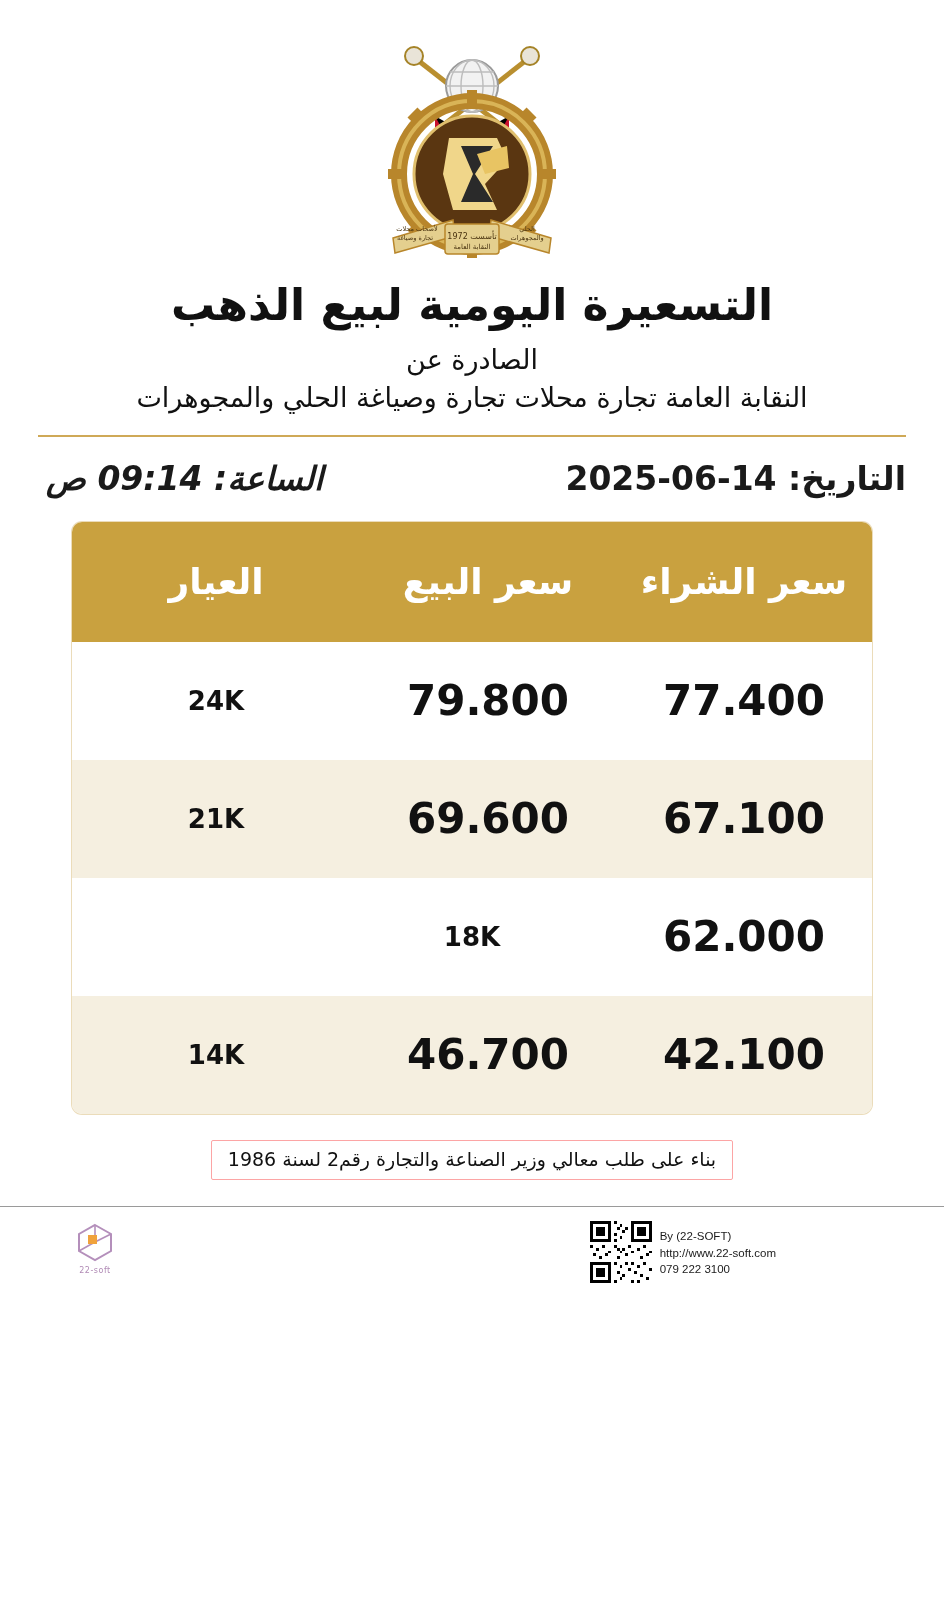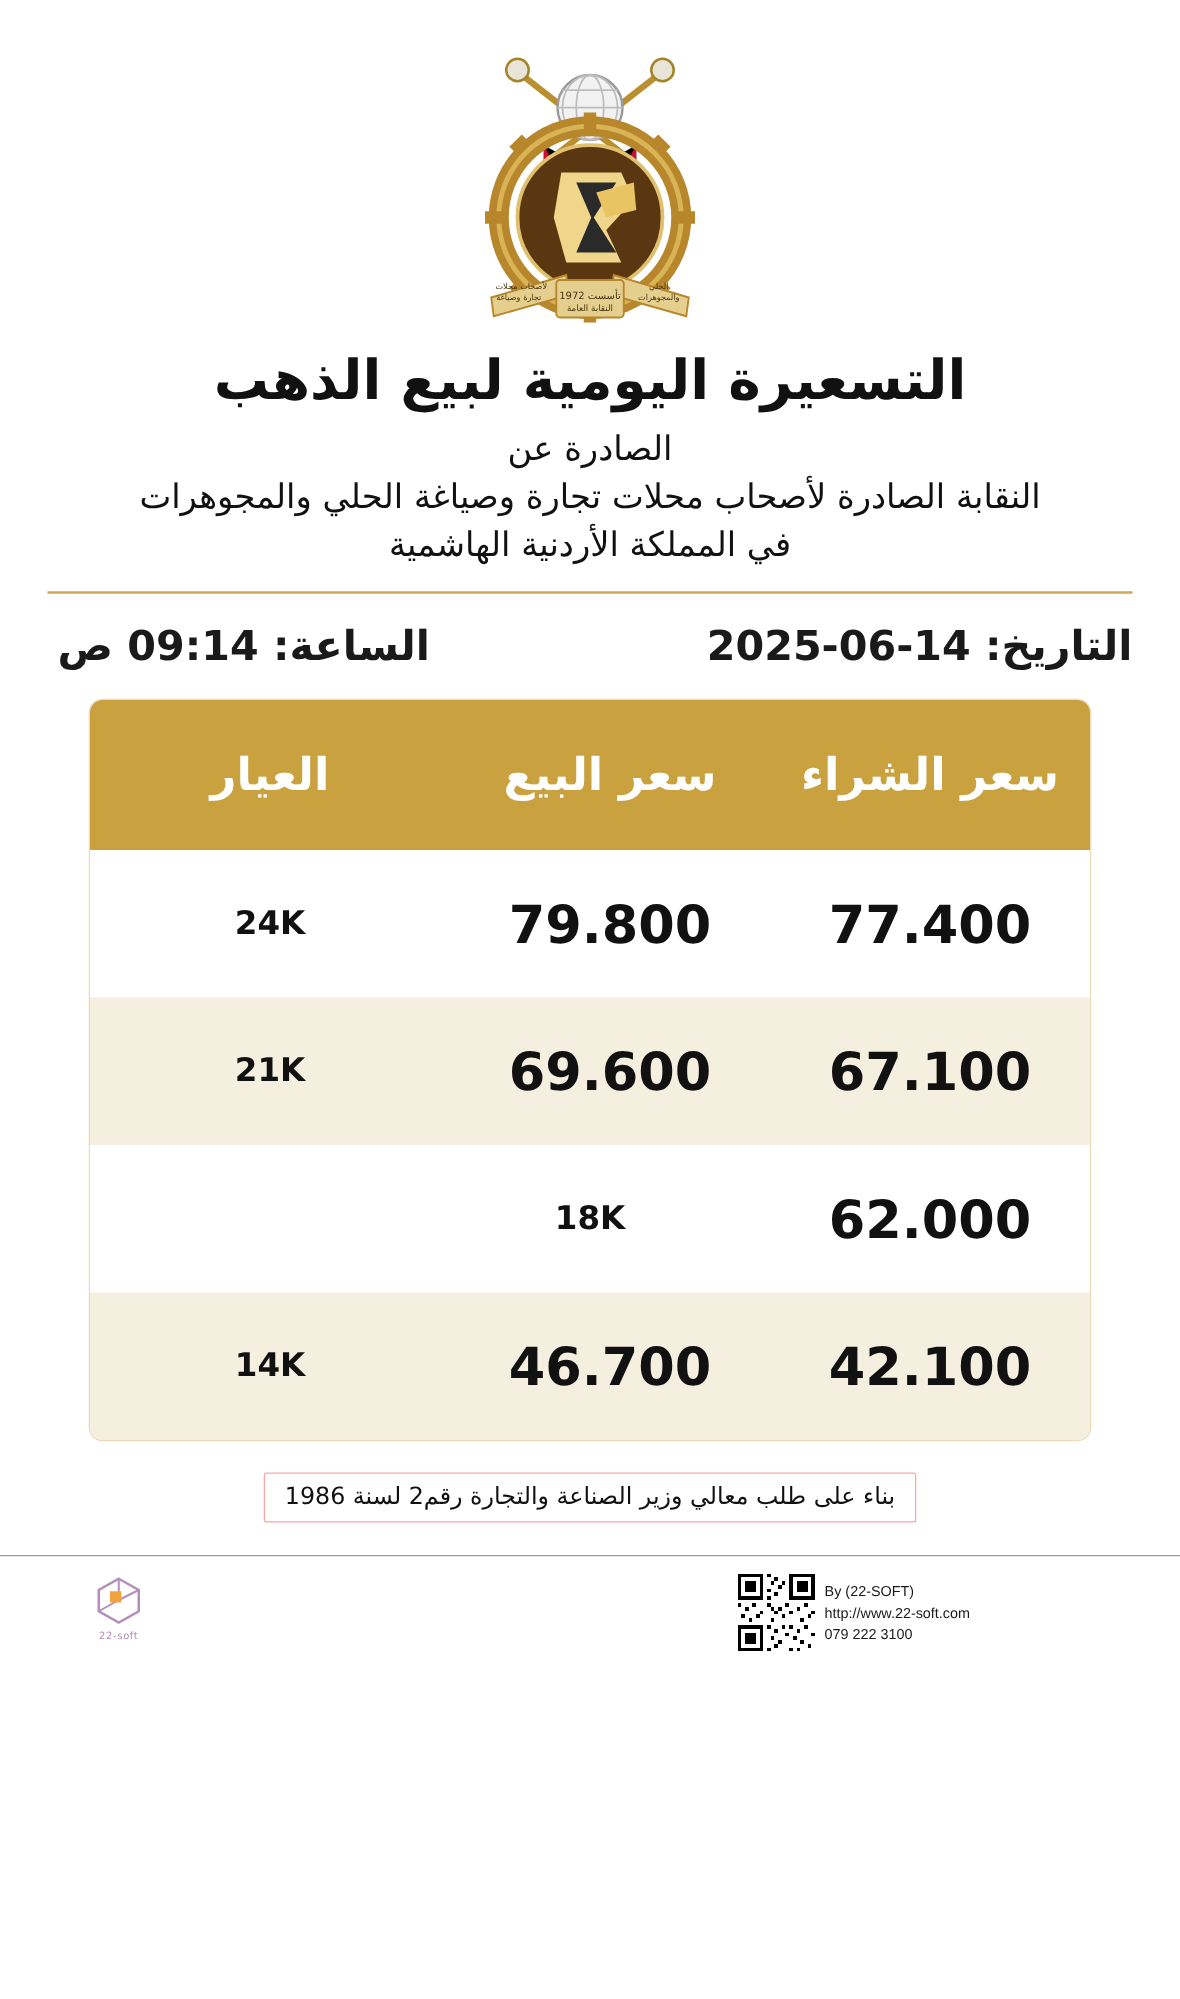--- a/index.html
+++ b/index.html
@@ -68,21 +68,21 @@
     align-items: center;
     margin-top: 22px;
     font-size: 33px;
     font-weight: bold;
     direction: rtl;
   }
   .date-row .date-block,
   .date-row .time-block {
     white-space: nowrap;
   }
-  .date-row .time-block { padding-left: 8px; }
+  .date-row .time-block { padding-left: 8px; font-style: italic; }
 
   
   .price-table {
     width: 800px;
     margin-top: 24px;
     border-radius: 10px;
     overflow: hidden;
     box-shadow: 0 0 0 1px rgba(199,154,58,.35);
   }
   .thead {
@@ -255,22 +255,21 @@
       <text x="115" y="215" font-size="7" text-anchor="middle" fill="#4a3410" font-family="DejaVu Sans, sans-serif">النقابة العامة</text>
       <text x="60" y="197" font-size="6.5" text-anchor="middle" fill="#4a3410" font-family="DejaVu Sans, sans-serif">لأصحاب محلات</text>
       <text x="58" y="206" font-size="6.5" text-anchor="middle" fill="#4a3410" font-family="DejaVu Sans, sans-serif">تجارة وصياغة</text>
       <text x="170" y="197" font-size="6.5" text-anchor="middle" fill="#4a3410" font-family="DejaVu Sans, sans-serif">الحلي</text>
       <text x="170" y="206" font-size="6.5" text-anchor="middle" fill="#4a3410" font-family="DejaVu Sans, sans-serif">والمجوهرات</text>
     </svg>
   </div>
 
   <div class="main-title">التسعيرة اليومية لبيع الذهب</div>
   <div class="sub-line">الصادرة عن</div>
-  <div class="sub-line small-gap">النقابة الصادرة لأصحاب محلات تجارة وصياغة الحلي والمجوهرات</div>
-  <div class="sub-line small-gap">في المملكة الأردنية الهاشمية</div>
+  <div class="sub-line small-gap">النقابة العامة تجارة محلات تجارة وصياغة الحلي والمجوهرات</div>
 
   <div class="divider"></div>
 
   <div class="date-row">
     <div class="date-block">
       <span>التاريخ:</span>
       <span>14-06-2025</span>
     </div>
     <div class="time-block">
       <span>الساعة:</span>

